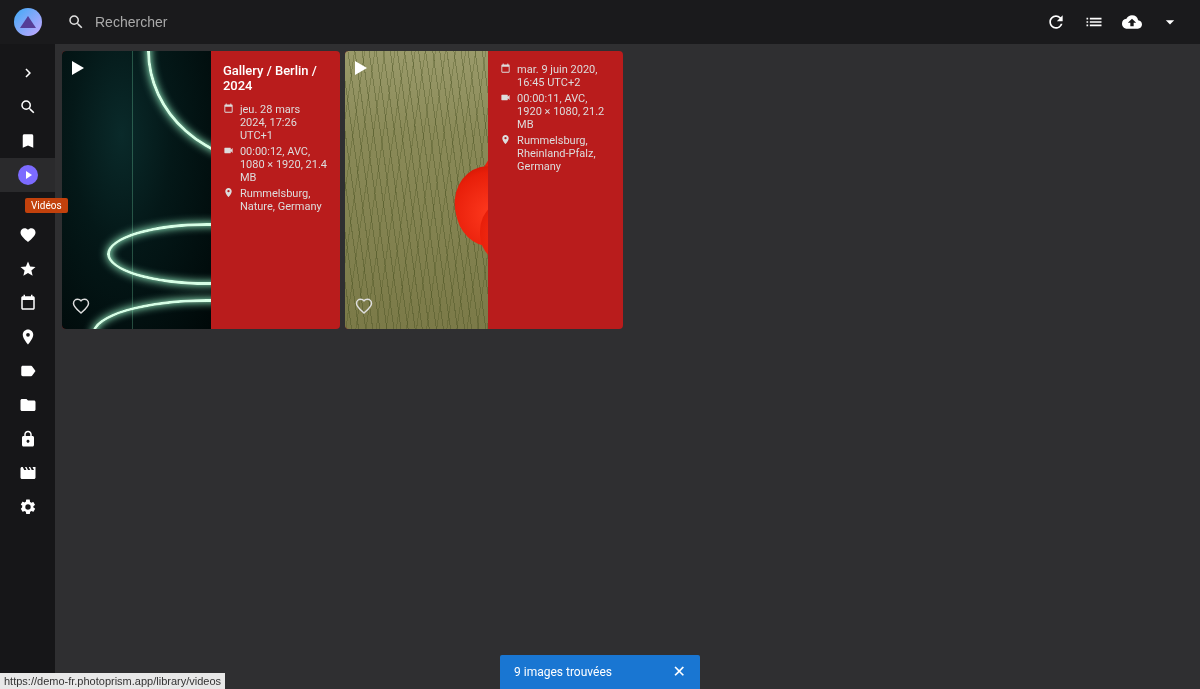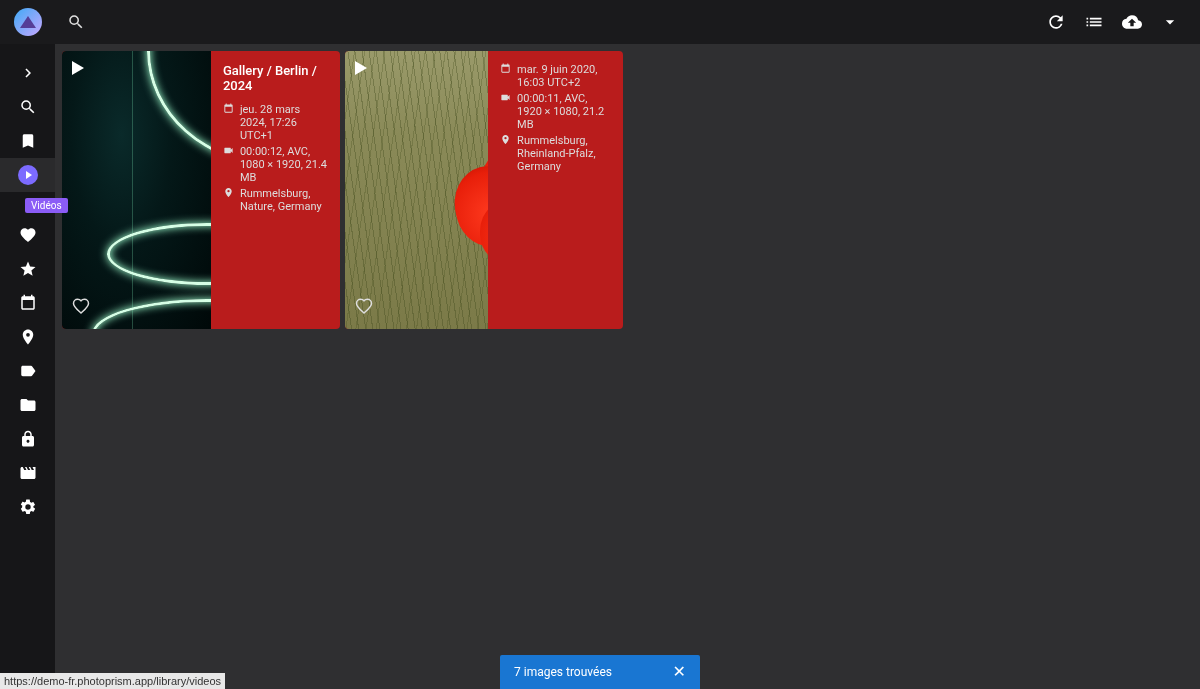--- a/index.html
+++ b/index.html
@@ -74,21 +74,21 @@
   .play-circle::after {
     content: ""; width: 0; height: 0;
     border-left: 6px solid #fff;
     border-top: 4px solid transparent;
     border-bottom: 4px solid transparent;
     margin-left: 2px;
   }
 
   .tooltip {
     position: absolute; left: 25px; top: 198px;
-    background: #8b5cf6; color: #fff;
+    background: #c2410c; color: #fff;
     font-size: 10px; padding: 2px 6px;
     border-radius: 2px;
     z-index: 20;
   }
 
   
   .content {
     position: absolute; top: 44px; left: 55px; right: 0; bottom: 0;
     padding: 7px;
     display: flex; flex-wrap: wrap; gap: 5px;
@@ -211,20 +211,21 @@
 <div class="header">
   <div class="logo">
     <div class="logo-circle">
         <div class="logo-tri"></div>
       </div>
   </div>
   <div class="search-wrap">
     <svg viewBox="0 0 24 24">
         <path d="M15.5 14h-.79l-.28-.27A6.471 6.471 0 0016 9.5 6.5 6.5 0 109.5 16c1.61 0 3.09-.59 4.23-1.57l.27.28v.79l5 4.99L20.49 19l-4.99-5zm-6 0C7.01 14 5 11.99 5 9.5S7.01 5 9.5 5 14 7.01 14 9.5 11.99 14 9.5 14z"></path>
       </svg>
+    <input class="search-input" placeholder="Rechercher" style="">
   </div>
   <div class="header-actions">
     <svg class="hicon" viewBox="0 0 24 24">
         <path d="M17.65 6.35A7.958 7.958 0 0012 4c-4.42 0-7.99 3.58-7.99 8s3.57 8 7.99 8c3.73 0 6.84-2.55 7.73-6h-2.08A5.99 5.99 0 0112 18c-3.31 0-6-2.69-6-6s2.69-6 6-6c1.66 0 3.14.69 4.22 1.78L13 11h7V4l-2.35 2.35z"></path>
       </svg>
     <svg class="hicon" viewBox="0 0 24 24">
         <path d="M3 13h2v-2H3v2zm0 4h2v-2H3v2zm0-8h2V7H3v2zm4 4h14v-2H7v2zm0 4h14v-2H7v2zM7 7v2h14V7H7z"></path>
       </svg>
     <svg class="hicon" viewBox="0 0 24 24">
         <path d="M19.35 10.04A7.49 7.49 0 0012 4C9.11 4 6.6 5.64 5.35 8.04A5.994 5.994 0 000 14c0 3.31 2.69 6 6 6h13c2.76 0 5-2.24 5-5 0-2.64-2.05-4.78-4.65-4.96zM14 13v4h-4v-4H7l5-5 5 5h-3z"></path>
@@ -357,37 +358,37 @@
       <div class="play-badge"></div>
       <div class="fav-badge"><svg viewBox="0 0 24 24">
             <path d="M12 21.35l-1.45-1.32C5.4 15.36 2 12.28 2 8.5 2 5.42 4.42 3 7.5 3c1.74 0 3.41.81 4.5 2.09C13.09 3.81 14.76 3 16.5 3 19.58 3 22 5.42 22 8.5c0 3.78-3.4 6.86-8.55 11.54L12 21.35z"></path>
           </svg></div>
     </div>
     <div class="card-body">
       <div class="meta-row">
           <svg viewBox="0 0 24 24">
             <path d="M19 3h-1V1h-2v2H8V1H6v2H5c-1.11 0-2 .9-2 2v14c0 1.1.89 2 2 2h14c1.1 0 2-.9 2-2V5c0-1.1-.9-2-2-2zm0 16H5V8h14v11z"></path>
           </svg>
-          <span>mar. 9 juin 2020, 16:03 UTC+2</span>
+          <span>mar. 9 juin 2020, 16:45 UTC+2</span>
         </div>
       <div class="meta-row">
           <svg viewBox="0 0 24 24">
             <path d="M17 10.5V7c0-.55-.45-1-1-1H4c-.55 0-1 .45-1 1v10c0 .55.45 1 1 1h12c.55 0 1-.45 1-1v-3.5l4 4v-11l-4 4z"></path>
           </svg>
           <span>00:00:11, AVC, 1920 × 1080, 21.2 MB</span>
         </div>
       <div class="meta-row">
           <svg viewBox="0 0 24 24">
             <path d="M12 2C8.13 2 5 5.13 5 9c0 5.25 7 13 7 13s7-7.75 7-13c0-3.87-3.13-7-7-7zm0 9.5a2.5 2.5 0 010-5 2.5 2.5 0 010 5z"></path>
           </svg>
           <span>Rummelsburg, Rheinland-Pfalz, Germany</span>
         </div>
     </div>
   </div>
 
 </div>
 
 <div class="snackbar">
-  <span>7 images trouvées</span>
+  <span>9 images trouvées</span>
   <span class="close">✕</span>
 </div>
 
 <div class="status-link">https://demo-fr.photoprism.app/library/videos</div>
 
 </body></html>

